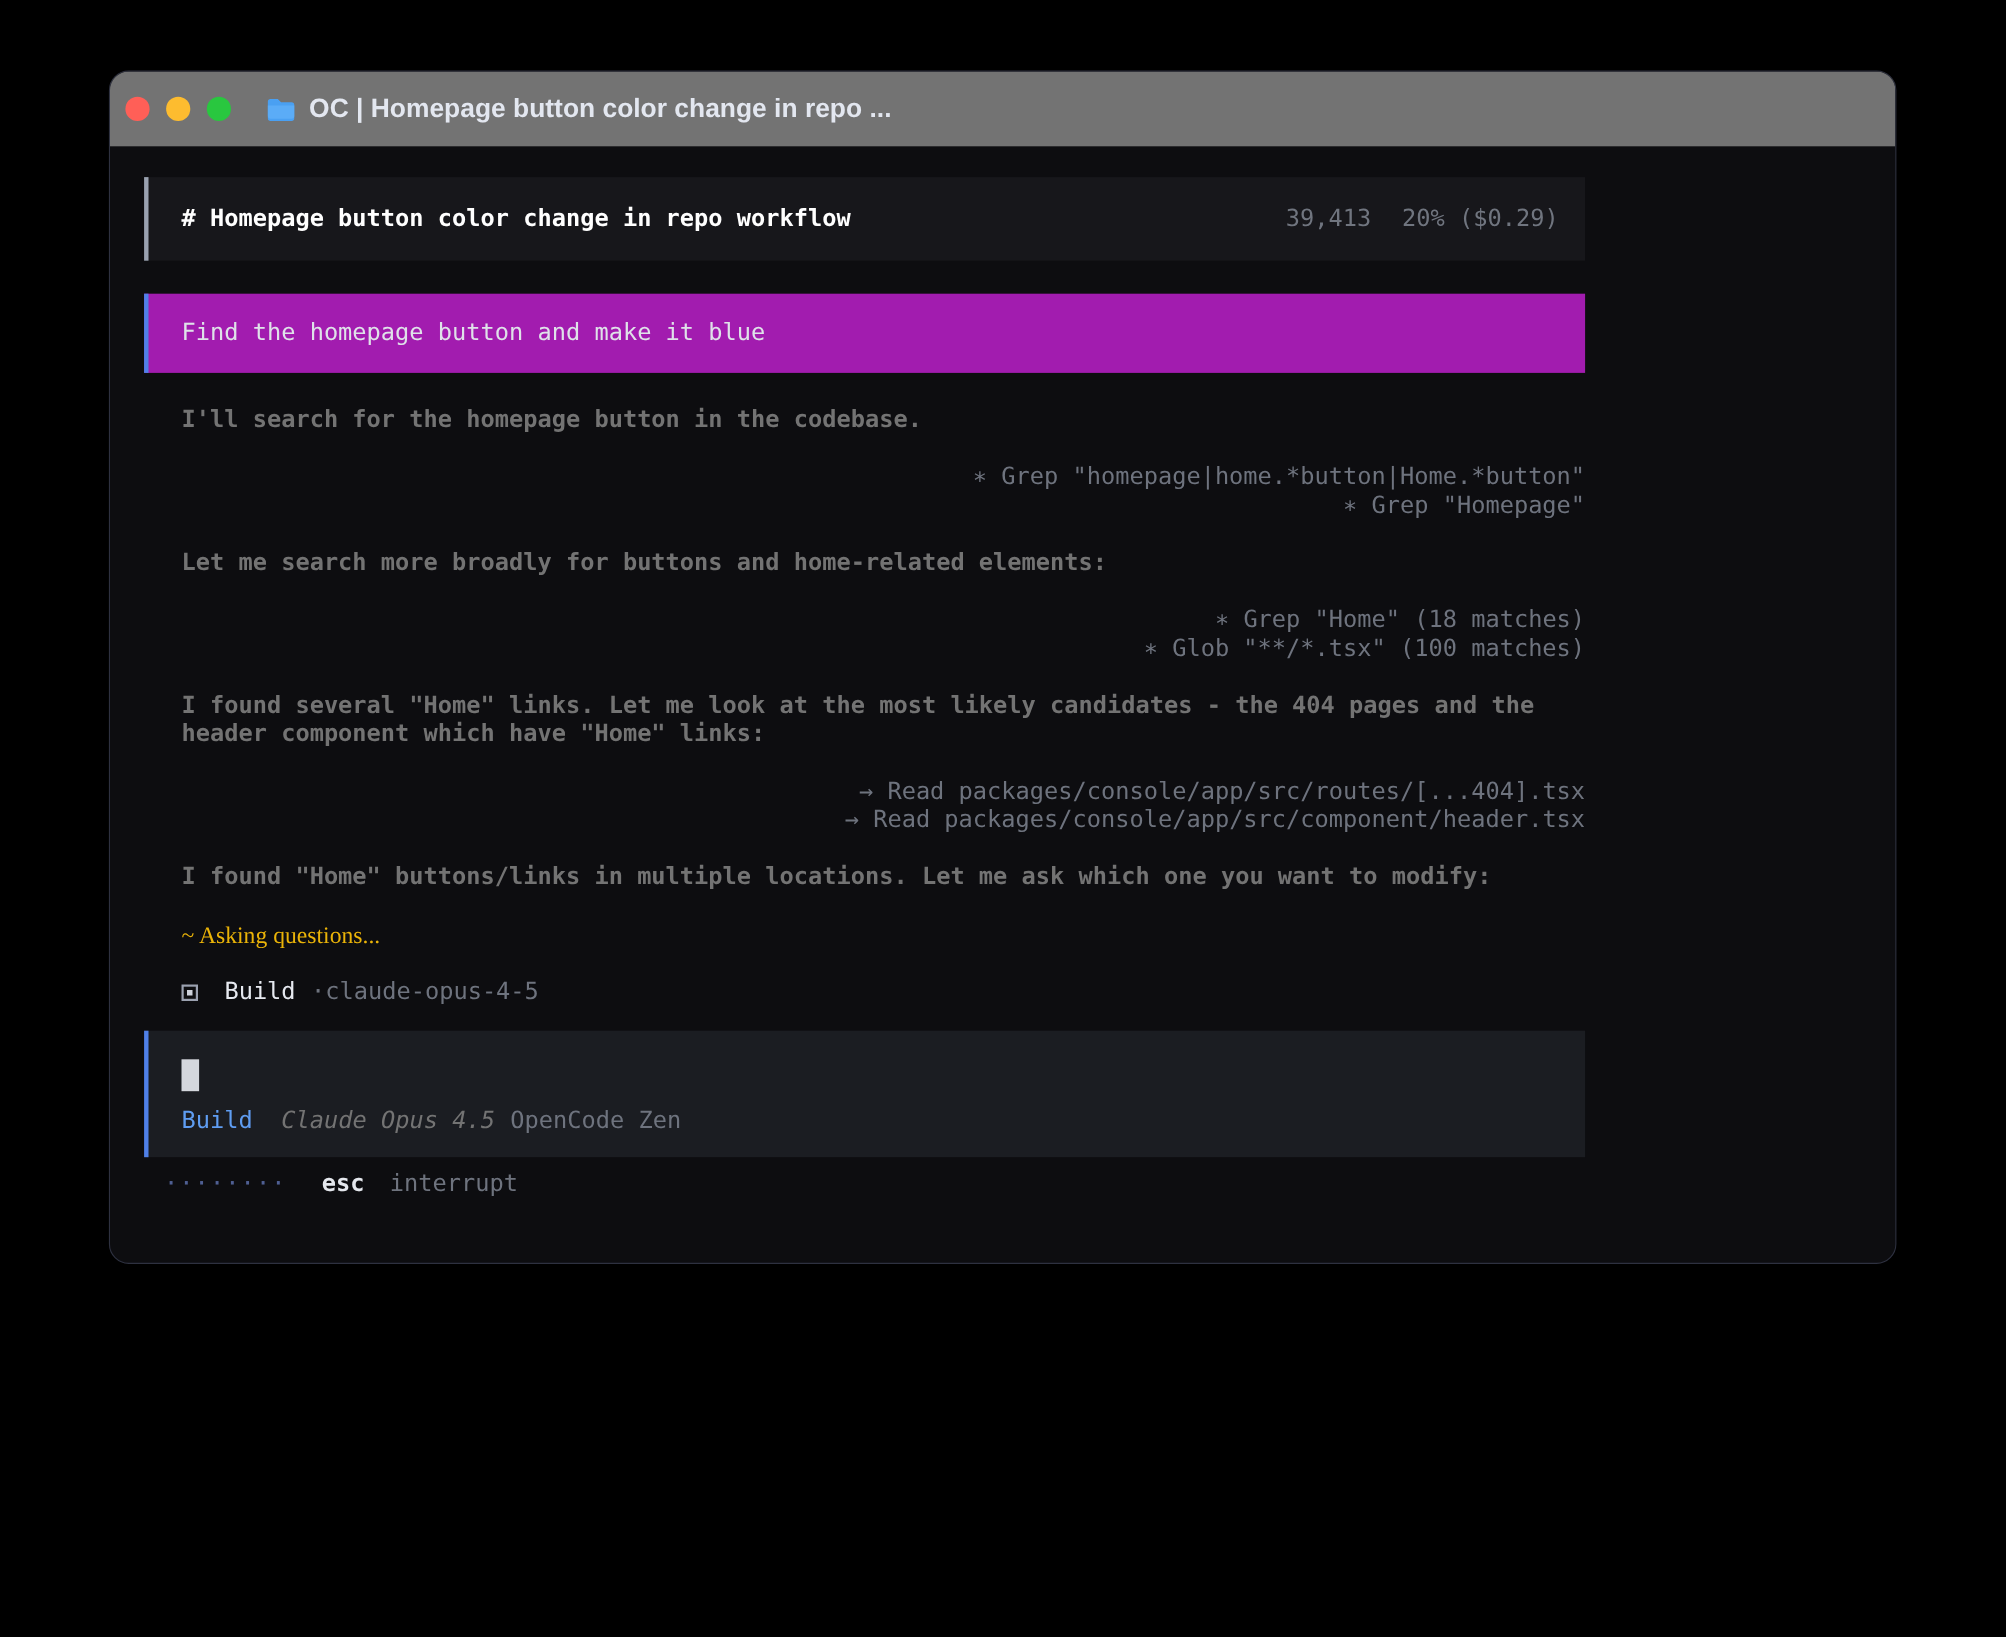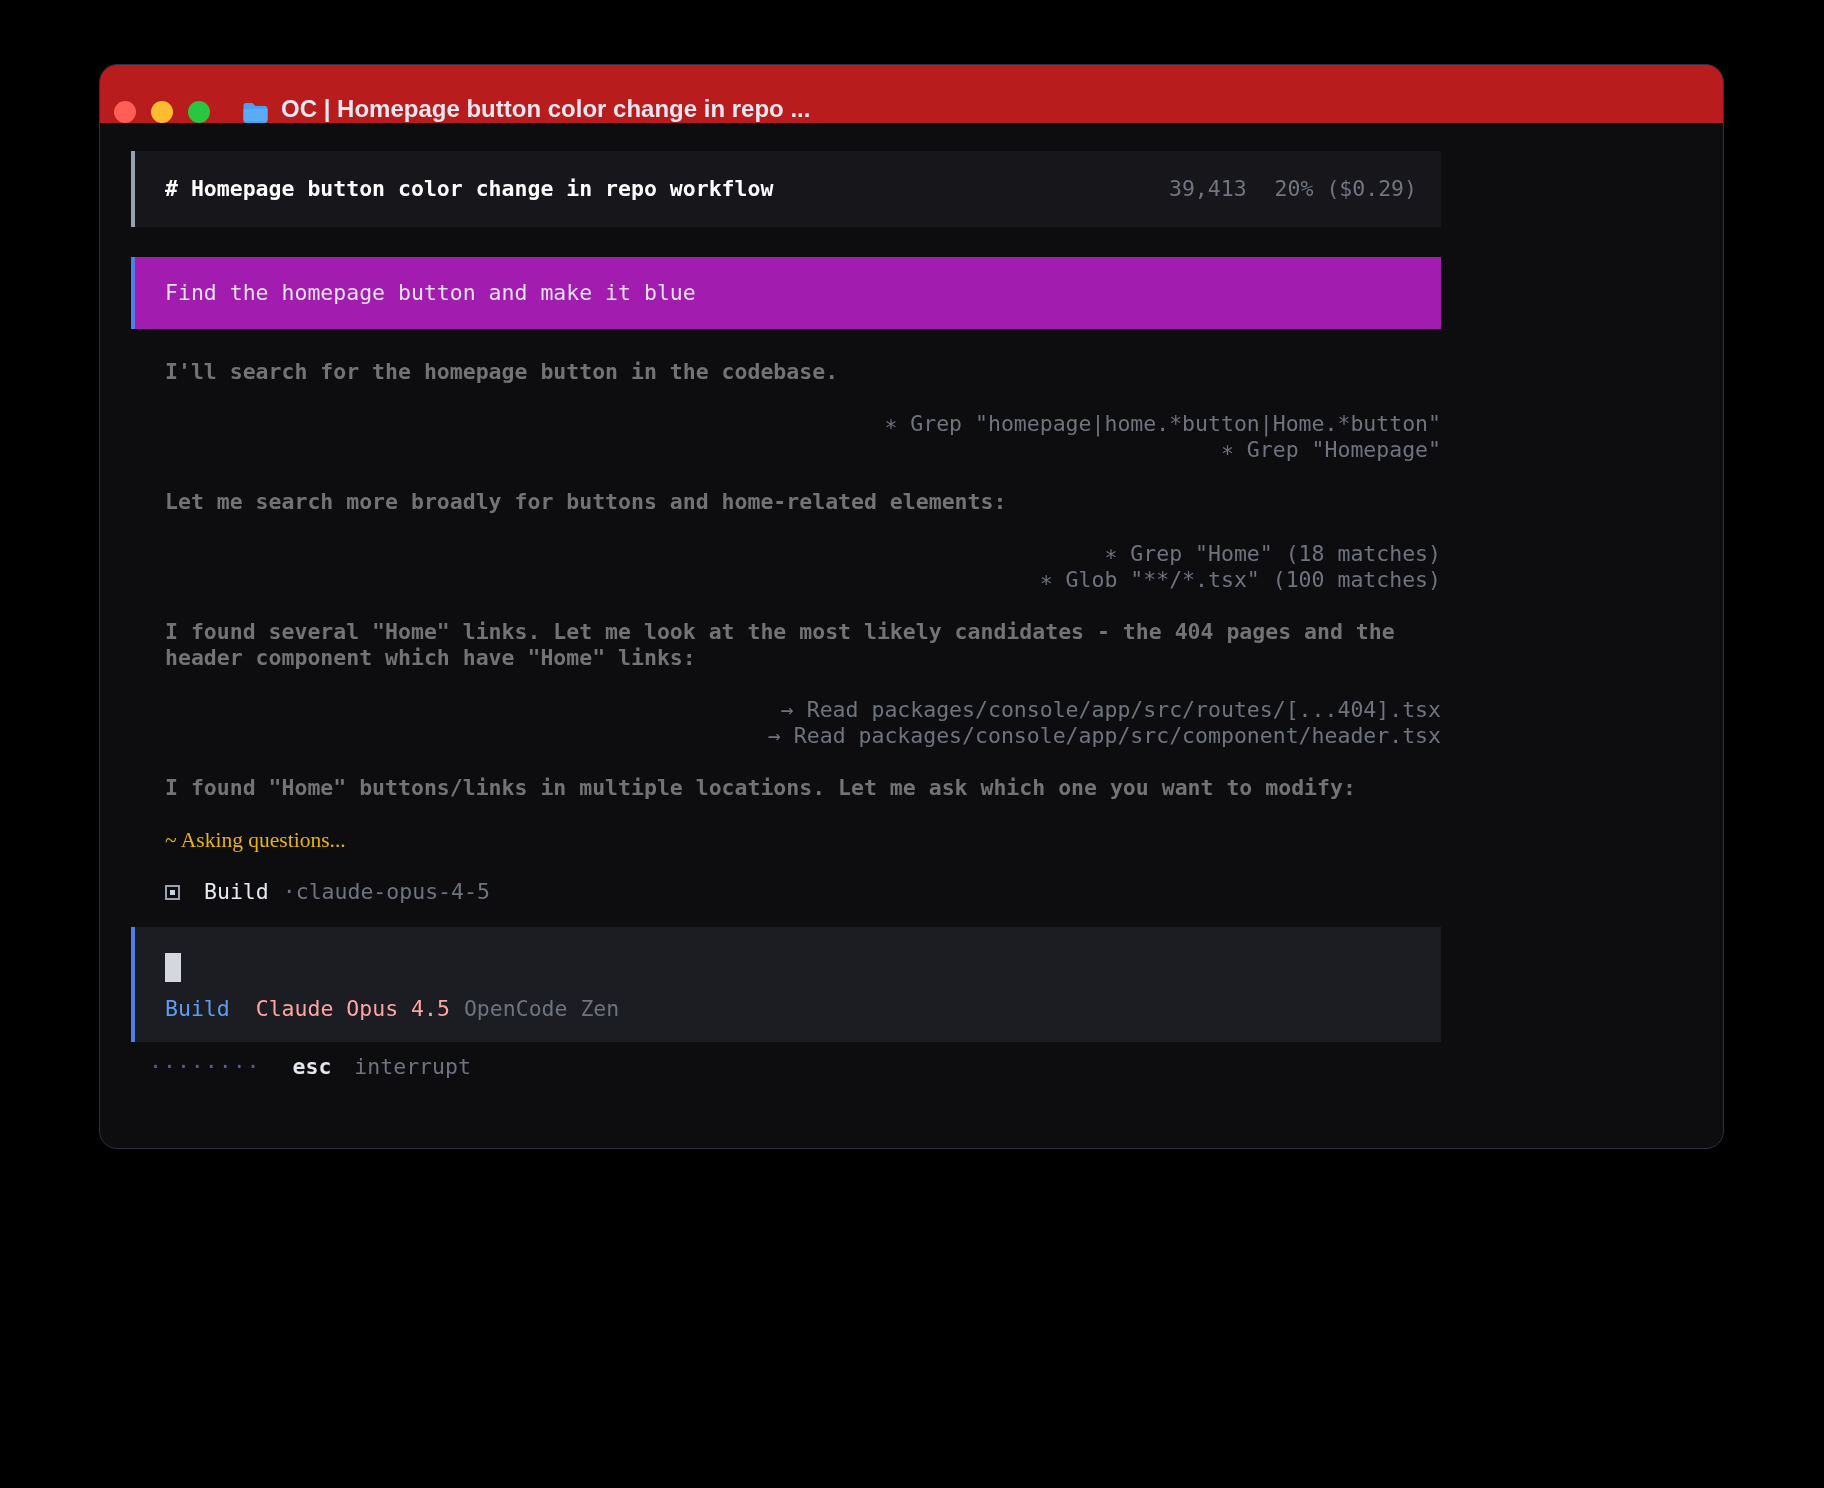--- a/index.html
+++ b/index.html
@@ -13,24 +13,24 @@
     position: absolute;
     left: 99px; top: 64px;
     width: 1625px; height: 1085px;
     background: #0d0d10;
     border-radius: 18px;
     border: 1px solid #2e3140;
     overflow: hidden;
     box-shadow: 0 24px 70px rgba(0,0,0,0.65);
   }
   .titlebar {
-    height: 58px;
-    background: #b91c1c;
-    display: flex;
-    align-items: flex-end;
+    height: 68px;
+    background: #737373;
+    display: flex;
+    align-items: center;
     padding: 0 14px;
   }
   .lights { display: flex; gap: 15px; }
   .light { width: 22px; height: 22px; border-radius: 50%; }
   .light.red    { background: #ff5f57; }
   .light.yellow { background: #fdbc2f; }
   .light.green  { background: #29c73f; }
   .folder { margin-left: 32px; display: flex; align-items: center; }
   .win-title {
     margin-left: 12px;
@@ -87,21 +87,21 @@
   .input-block {
     margin-top: 22px;
     background: #1b1d22;
     border-left: 4px solid #4f80e8;
     padding: 26px 24px 20px 30px;
     cursor: text;
   }
   .cursor { display: block; width: 16px; height: 29px; background: #d4d7dd; }
   .input-status { margin-top: 14px; display: flex; align-items: baseline; }
   .mode-label { color: #5f9df2; }
-  .model-label { color: #fca5a5; margin-left: 26px; }
+  .model-label { color: #737373; margin-left: 26px; font-style: italic; }
   .provider-label { color: #6e737e; margin-left: 14px; }
 
   .footer {
     margin-top: 12px;
     width: 1310px;
     padding-left: 18px;
     display: flex;
     justify-content: space-between;
     align-items: center;
   }

